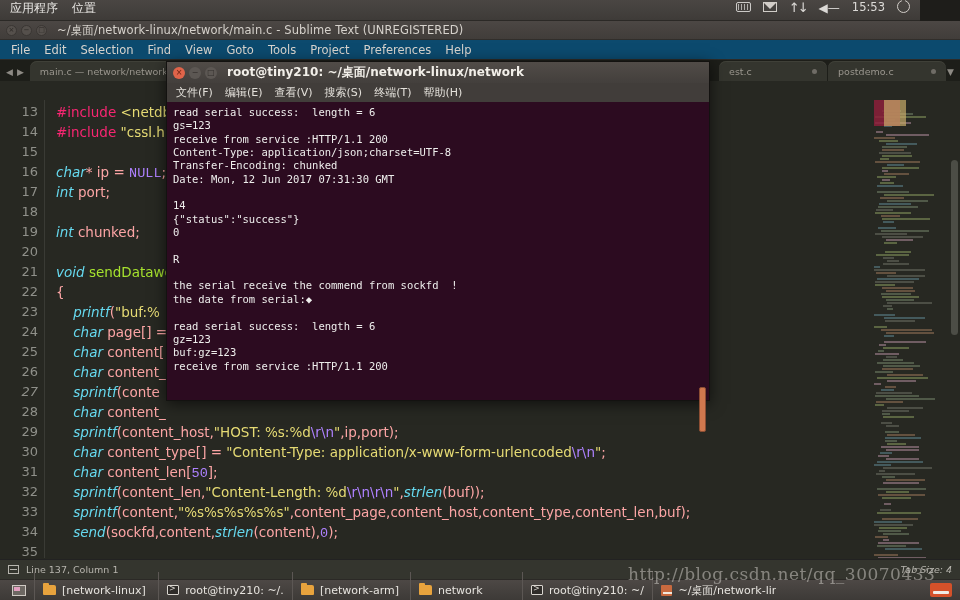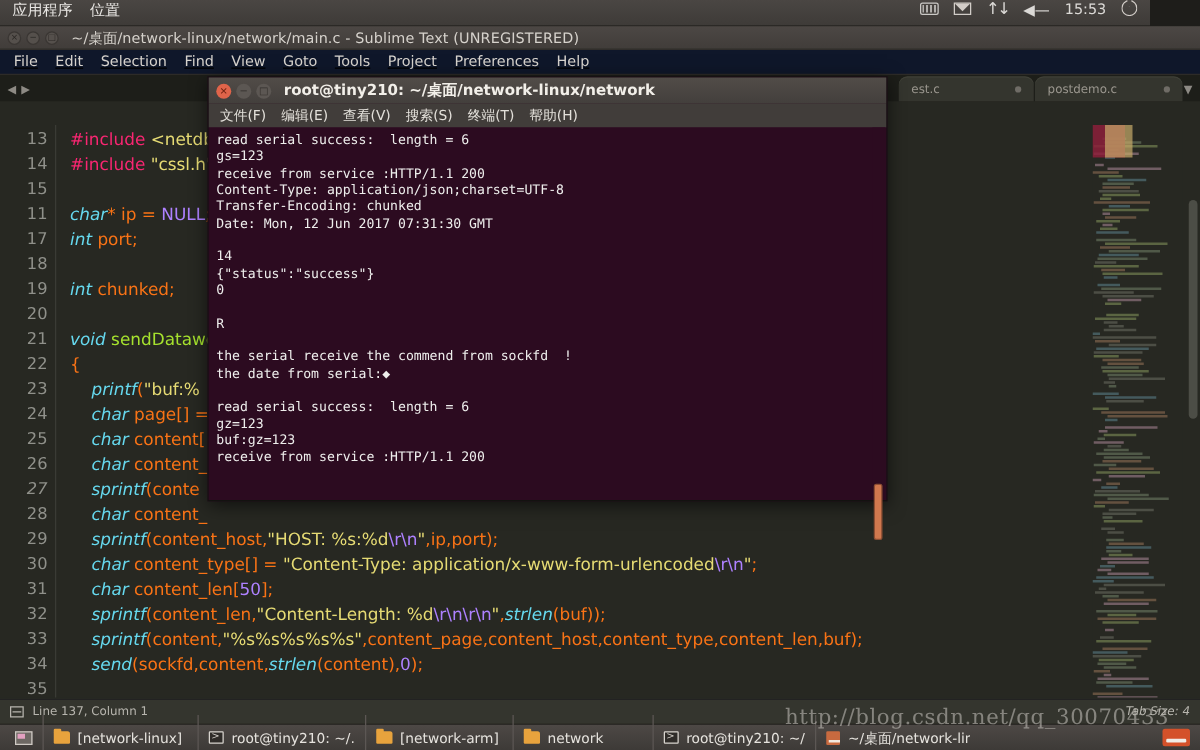--- a/index.html
+++ b/index.html
@@ -33,22 +33,22 @@
   
   #sublime{ position:absolute; left:0; top:21px; width:960px; height:558px; background:#272822; }
 
   #st-titlebar{ height:19px; background:linear-gradient(to bottom,#4c4744,#413d3a);
      display:flex; align-items:center; padding-left:6px; border-bottom:1px solid #312e2b;}
   .wbtns{ display:flex; gap:4px; align-items:center; margin-right:10px;}
   .wb{ width:11px;height:11px;border-radius:50%;background:#55504c; border:1px solid #3a3633;
        display:flex;align-items:center;justify-content:center;font-size:7px;color:#2a2724;}
   #st-title{ color:#d6d2cc; font-size:11.5px; font-weight:normal; letter-spacing:.1px;}
 
-  #st-menubar{ height:20px; background:#0f172a; display:flex; align-items:flex-start;
-     gap:0px; padding-left:4px; border-bottom:1px solid #2d2b28;text-decoration:underline;}
+  #st-menubar{ height:20px; background:#0c4a6e; display:flex; align-items:flex-end;
+     gap:0px; padding-left:4px; border-bottom:1px solid #2d2b28;}
   #st-menubar .mi{ color:#d7d3cd; font-size:11.5px; padding:2px 7px; cursor:default;}
 
   
   #st-tabs{ height:21px; background:#1d1e19; display:flex; align-items:flex-end; position:relative;}
   .tabnav{ display:flex; gap:4px; align-items:center; padding:0 6px 4px 6px; color:#8d8a84; font-size:9px;}
   .tabnav span{ cursor:default; }
   .sttab{ height:20px; min-width:130px; background:#34352e; color:#9a968e;
      display:flex;align-items:center; padding:0 10px; font-size:9.5px;
      border-radius:7px 7px 0 0; margin-right:1px; position:relative;
      box-shadow: inset 0 1px 0 #3f4038;}
@@ -59,22 +59,22 @@
   
   #st-body{ position:absolute; left:0; top:79px; width:960px; height:458px; background:#272822; }
   #gutter-line{ position:absolute; left:44px; top:0; width:1px; height:458px; background:#3a3b35; }
   .ln{ position:absolute; left:0; width:38px; text-align:right; color:#8f908a; font-size:13px;
        height:20px; line-height:20px;}
   .code{ position:absolute; left:56px; height:20px; line-height:20px; white-space:pre; font-size:13.5px;}
   .k-pre{color:#f92672;}   
   .k-str{color:#e6db74;}   
   .k-typ{color:#66d9ef;font-style:italic;}   
   .k-fn{color:#a6e22e;}    
-  .k-num{color:#ae81ff;}
-  .k-pl{color:#f97316;}    
+  .k-num{color:#ae81ff;font-family:Liberation Mono, monospace;}
+  .k-pl{color:#fca5a5;}    
   .k-esc{color:#ae81ff;}
 
   
   #minimap{ position:absolute; right:14px; top:0; width:72px; height:458px; background:#272822; overflow:hidden;}
   #mm-scroll{ position:absolute; right:2px; top:60px; width:7px; height:175px; border-radius:4px; background:#4c4d46;}
   .mmrow{ position:absolute; height:2px; }
 
   
   #st-status{ position:absolute; left:0; bottom:0; width:960px; height:20px;
      background:#34352e; display:flex; align-items:center; color:#b7b5ae; font-size:9.5px;
@@ -169,20 +169,24 @@
       <div class="mi">Project</div>
       <div class="mi">Preferences</div>
       <div class="mi">Help</div>
     </div>
 
   <div id="st-tabs">
     <div class="tabnav">
       <span>◀</span>
       <span>▶</span>
     </div>
+    <div class="sttab" style="min-width:152px;">
+      <span>main.c — network/network</span>
+      <span class="dot"></span>
+    </div>
     <div class="tabfill"></div>
     <div class="sttab" style="min-width:108px;">
       <span>est.c</span>
       <span class="dot"></span>
     </div>
     <div class="sttab" style="min-width:118px;">
       <span>postdemo.c</span>
       <span class="dot"></span>
     </div>
     <div class="tabmenu">▼</div>
@@ -190,21 +194,21 @@
 
   <div id="st-body">
     <div id="gutter-line"></div>
     <div id="code-lines">
         <div class="ln" style="top: 2px;">13</div>
         <div class="code" style="top: 2px;"><span class="k-pre">#include </span><span class="k-str">&lt;netdb.h&gt;</span></div>
         <div class="ln" style="top: 22px;">14</div>
         <div class="code" style="top: 22px;"><span class="k-pre">#include </span><span class="k-str">"cssl.h"</span></div>
         <div class="ln" style="top: 42px;">15</div>
         <div class="code" style="top: 42px;"></div>
-        <div class="ln" style="top: 62px;">11</div>
+        <div class="ln" style="top: 62px;">16</div>
         <div class="code" style="top: 62px;"><span class="k-typ">char</span><span class="k-pl">* ip = </span><span class="k-num">NULL</span><span class="k-pl">;</span></div>
         <div class="ln" style="top: 82px;">17</div>
         <div class="code" style="top: 82px;"><span class="k-typ">int</span><span class="k-pl"> port;</span></div>
         <div class="ln" style="top: 102px;">18</div>
         <div class="code" style="top: 102px;"></div>
         <div class="ln" style="top: 122px;">19</div>
         <div class="code" style="top: 122px;"><span class="k-typ">int</span><span class="k-pl"> chunked;</span></div>
         <div class="ln" style="top: 142px;">20</div>
         <div class="code" style="top: 142px;"></div>
         <div class="ln" style="top: 162px;">21</div>

